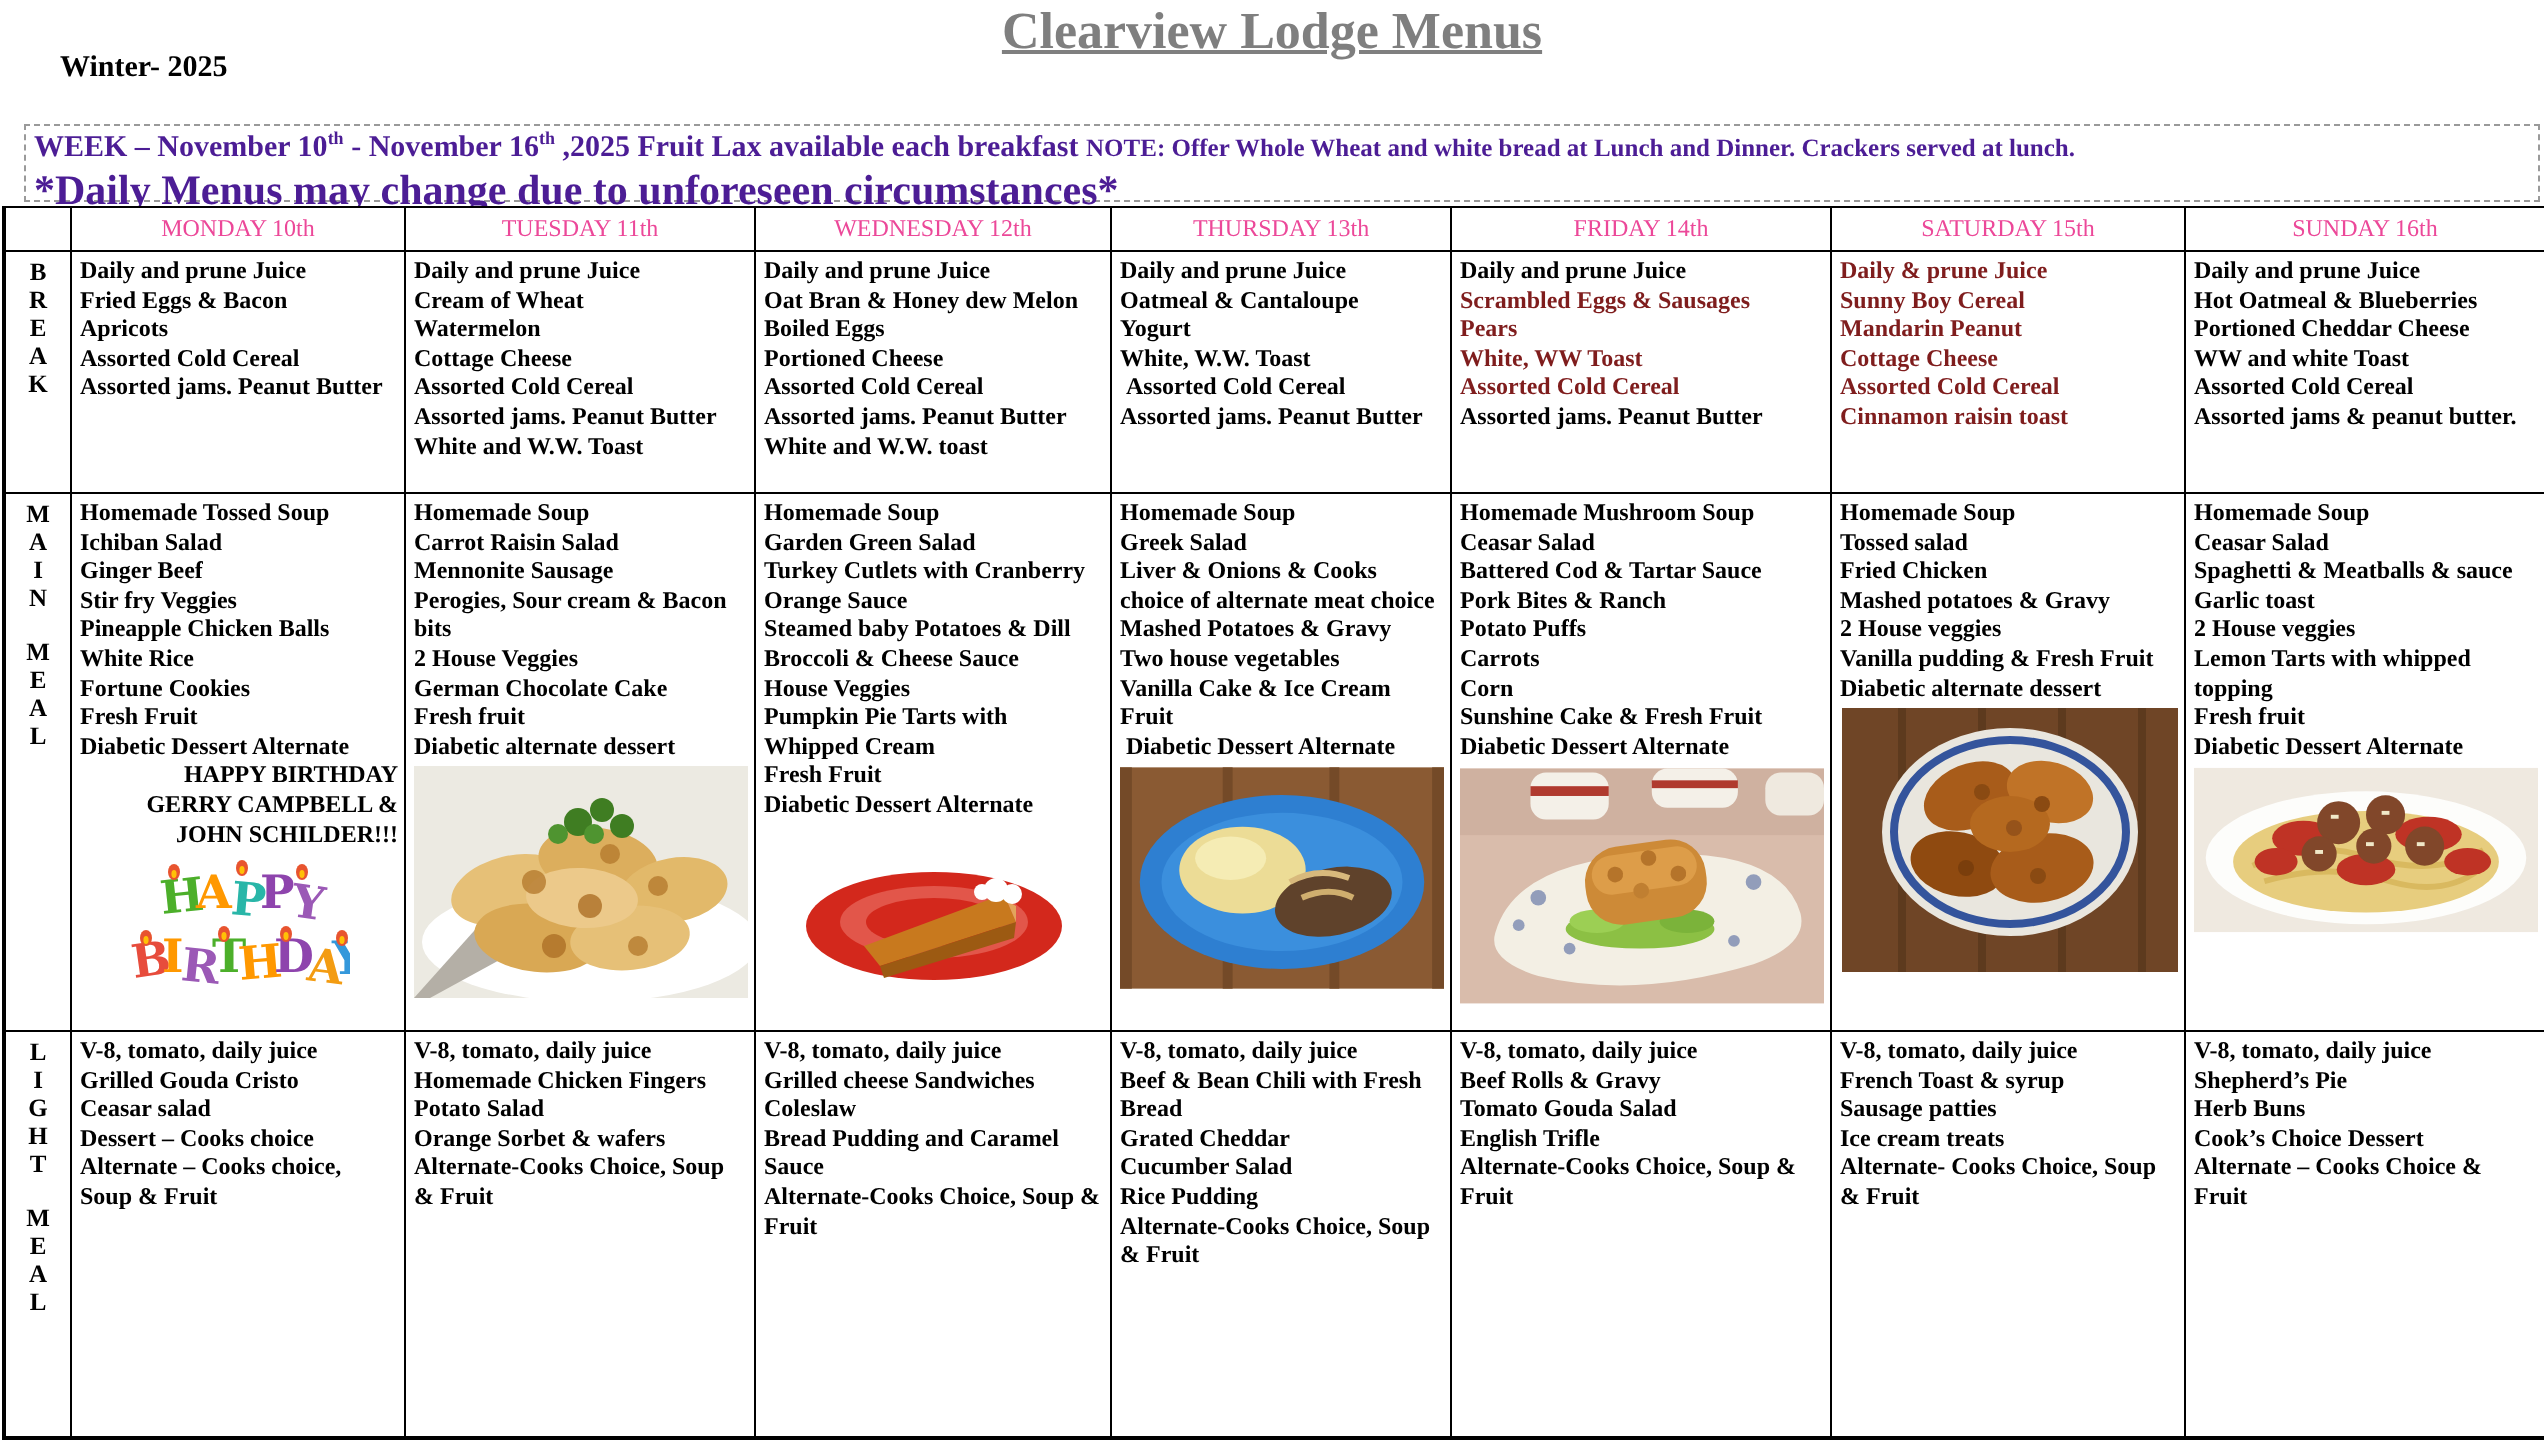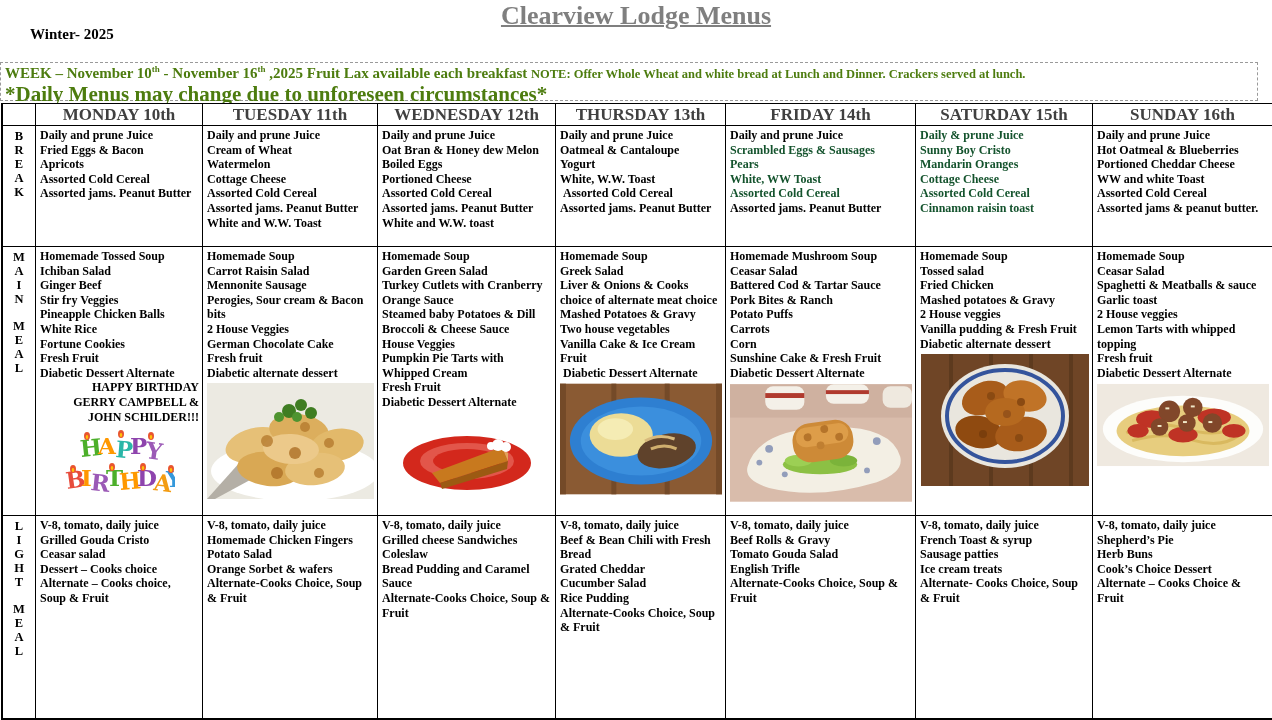--- a/index.html
+++ b/index.html
@@ -2,40 +2,40 @@
 <html><head>
 <meta charset="utf-8">
 <style>
   html,body{margin:0;padding:0;background:#fff;}
   .page{position:relative;width:1272px;height:720px;background:#fff;overflow:hidden;
         font-family:"Liberation Serif","DejaVu Serif",serif;}
   .page-title{position:absolute;top:1px;left:0;width:100%;text-align:center;
         font-size:26px;font-weight:bold;color:#7f7f7f;
         text-decoration:underline;text-decoration-thickness:2px;margin:0;}
   .season{position:absolute;top:26px;left:30px;font-size:15px;font-weight:bold;color:#000;}
-  .banner{position:absolute;top:62px;left:0;width:1258px;height:39px;
-        border:1px dashed #9a9a9a;background:#fff;padding:1px 4px;box-sizing:border-box;color:#4d7c0f;}
+  .banner{position:absolute;top:62px;left:12px;width:1258px;height:39px;
+        border:1px dashed #9a9a9a;background:#fff;padding:1px 4px;box-sizing:border-box;color:#4c1d95;}
   .banner-line1{font-size:15px;font-weight:bold;white-space:nowrap;}
   .banner-line1 .note-label{font-size:12.5px;}
   .banner-line1 .note-text{font-size:12.5px;}
   .banner-line1 sup{font-size:9px;}
   .banner-line2{font-size:21px;font-weight:bold;margin-top:0px;}
   .menu-grid{position:absolute;top:103px;left:1px;display:grid;
         grid-template-columns:33px 167px 175px 178px 170px 190px 177px 180px;
         grid-template-rows:22px 121px 269px 203px;
         border-top:1px solid #000;border-left:2px solid #000;border-bottom:2px solid #000;border-right:2px solid #000;}
   .menu-grid > div{border-right:1px solid #000;border-bottom:1px solid #000;box-sizing:border-box;overflow:hidden;background:#fff;}
   .corner{}
   .day-header{display:flex;align-items:center;justify-content:center;
-        color:#404040;font-weight:bold;font-size:17px;}
+        color:#ec4899;font-weight:normal;font-size:12px;}
   .row-label{text-align:center;font-weight:bold;font-size:12.5px;line-height:14px;padding-top:3px;color:#000;}
   .row-label .gap{height:13px;}
   .menu-cell{padding:2px 3px 0 4px;font-weight:bold;font-size:12px;line-height:14.6px;color:#000;}
   .line{white-space:pre-wrap;}
-  .line.muted{color:#14532d;}
+  .line.muted{color:#7f1d1d;}
   .line.centered{text-align:right;}
   .photo-wrap{margin-top:3px;display:flex;justify-content:center;}
   .photo-wrap svg{display:block;}
 </style>
 </head>
 <body>
 
 <div class="page">
   <h1 class="page-title">Clearview Lodge Menus</h1>
   <div class="season">Winter- 2025</div>
@@ -97,22 +97,22 @@
       <div class="menu-cell">
         <div class="line">Daily and prune Juice</div>
         <div class="line muted">Scrambled Eggs &amp; Sausages</div>
         <div class="line muted">Pears</div>
         <div class="line muted">White, WW Toast</div>
         <div class="line muted">Assorted Cold Cereal</div>
         <div class="line">Assorted jams. Peanut Butter</div>
       </div>
       <div class="menu-cell">
         <div class="line muted">Daily &amp; prune Juice</div>
-        <div class="line muted">Sunny Boy Cristo</div>
-        <div class="line muted">Mandarin Oranges</div>
+        <div class="line muted">Sunny Boy Cereal</div>
+        <div class="line muted">Mandarin Peanut</div>
         <div class="line muted">Cottage Cheese</div>
         <div class="line muted">Assorted Cold Cereal</div>
         <div class="line muted">Cinnamon raisin toast</div>
       </div>
       <div class="menu-cell">
         <div class="line">Daily and prune Juice</div>
         <div class="line">Hot Oatmeal &amp; Blueberries</div>
         <div class="line">Portioned Cheddar Cheese</div>
         <div class="line">WW and white Toast</div>
         <div class="line">Assorted Cold Cereal</div>

